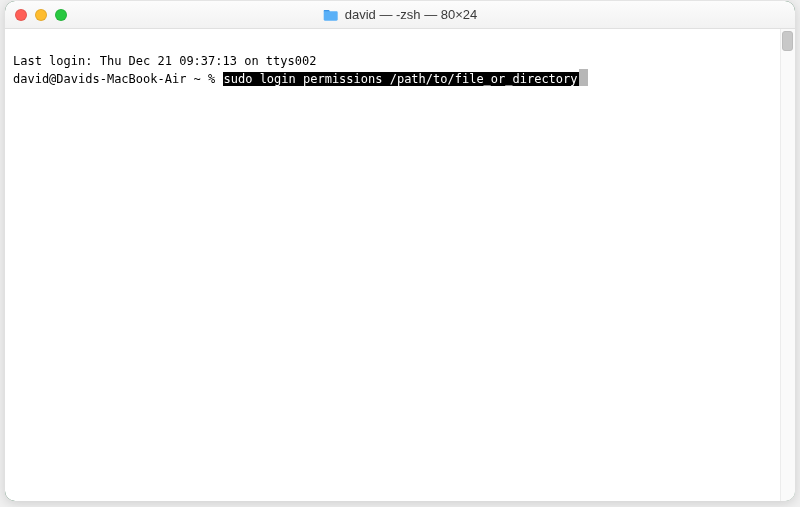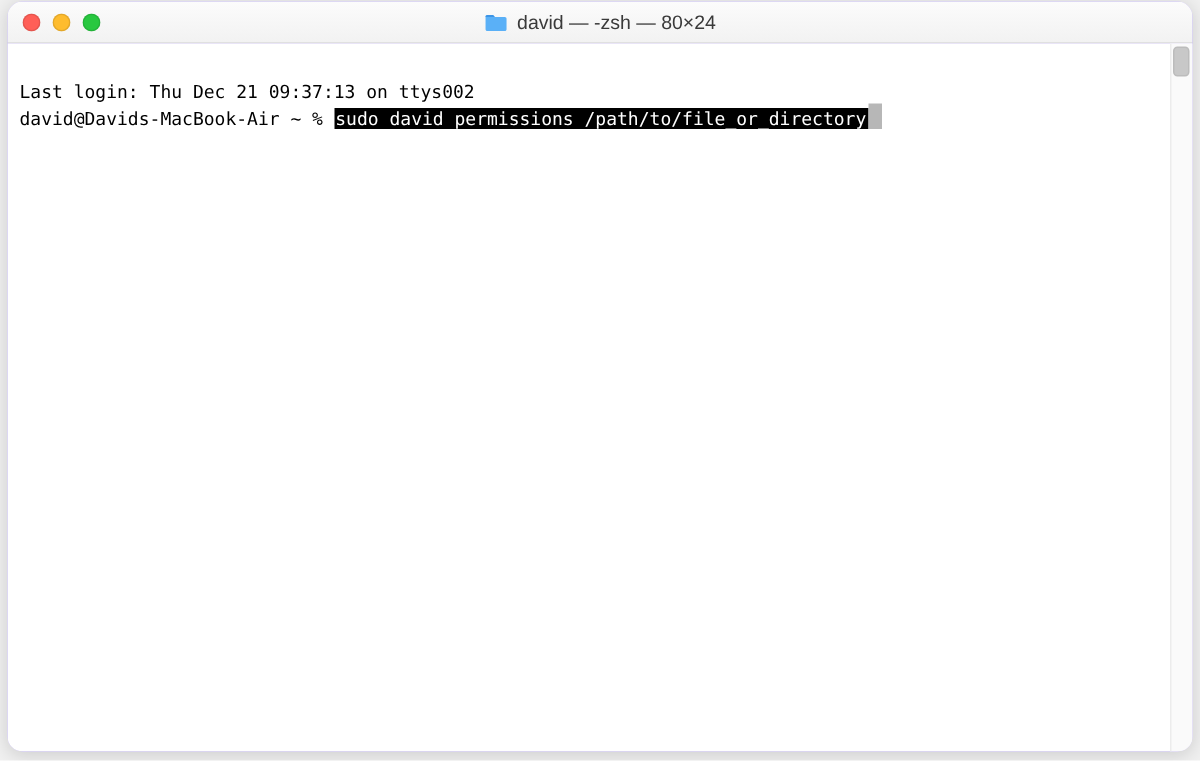--- a/index.html
+++ b/index.html
@@ -12,21 +12,21 @@
       height: 507px;
       background: #f0f0f0;
       display: flex;
       align-items: flex-start;
       justify-content: center;
       padding-top: 1px;
     }
     .window {
       width: 790px;
       height: 500px;
-      background: #c4b5fd;
+      background: #14532d;
       border-radius: 10px;
       box-shadow: 0 2px 12px rgba(0,0,0,0.15);
       overflow: hidden;
       display: flex;
       flex-direction: column;
       position: relative;
     }
     .titlebar {
       height: 28px;
       background: linear-gradient(to bottom, #fcfcfc, #f2f2f2);
@@ -131,19 +131,19 @@
         <svg viewBox="0 0 16 14" width="16" height="14">
           <path d="M1 3.2 C1 2.5 1.5 2 2.2 2 L6 2 L7.2 3.3 L13.8 3.3 C14.5 3.3 15 3.8 15 4.5 L15 11.5 C15 12.2 14.5 12.7 13.8 12.7 L2.2 12.7 C1.5 12.7 1 12.2 1 11.5 Z" fill="#5ab0f7"></path>
           <path d="M1 3.2 C1 2.5 1.5 2 2.2 2 L6 2 L7.2 3.3 L1 3.3 Z" fill="#3d95e6"></path>
         </svg>
       </span>
       <span>david — -zsh — 80×24</span>
     </div>
   </div>
 
   <div class="terminal-body">
-<span class="line">Last login: Thu Dec 21 09:37:13 on ttys002</span><span class="line"><span>david@Davids-MacBook-Air ~ % </span><span class="highlight">sudo david permissions /path/to/file_or_directory</span><span class="cursor-block"></span></span>
+<span class="line">Last login: Thu Dec 21 09:37:13 on ttys002</span><span class="line"><span>david@Davids-MacBook-Air ~ % </span><span class="highlight">sudo login permissions /path/to/file_or_directory</span><span class="cursor-block"></span></span>
   </div>
 
   <div class="scrollbar-track">
     <div class="scrollbar-thumb"></div>
   </div>
 </div>
 
 </body></html>

